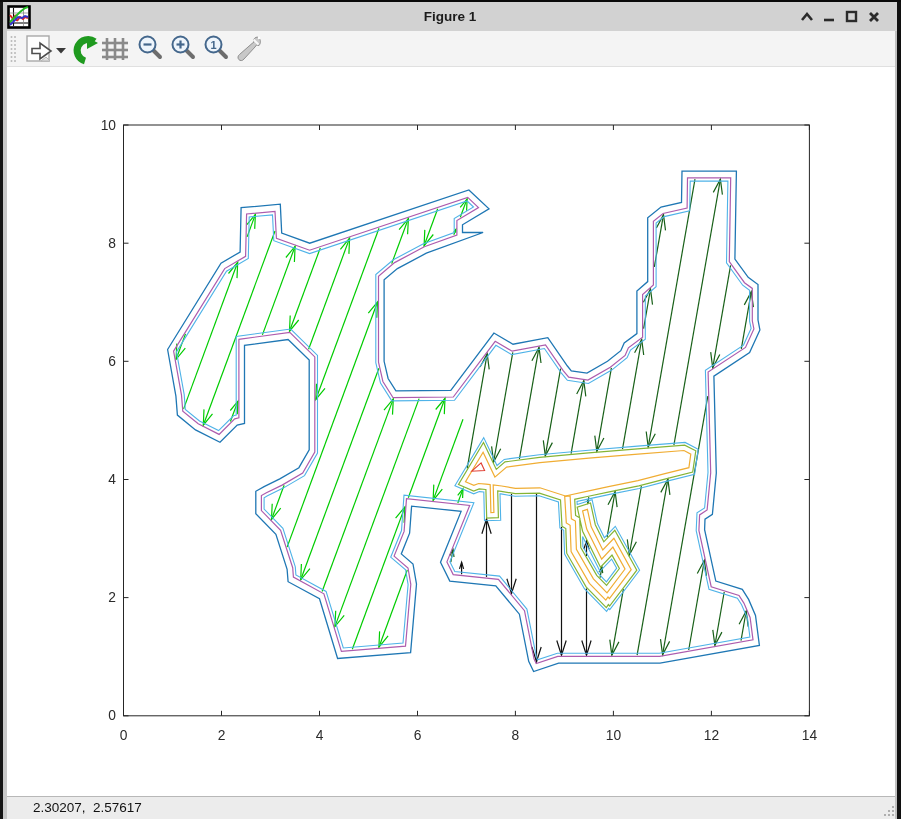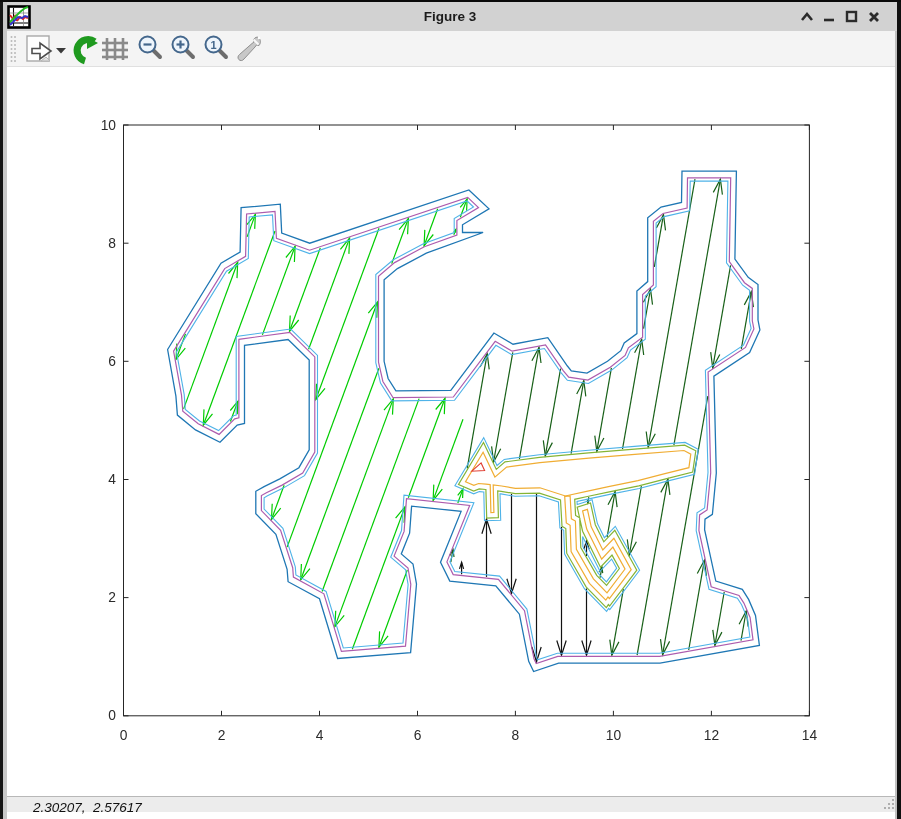--- a/index.html
+++ b/index.html
@@ -5,21 +5,21 @@
 .edge-left { position:absolute; left:0; top:0; width:3px; height:819px; background:#151515; z-index:30; }
 .edge-right { position:absolute; right:0; top:0; width:4px; height:819px; background:#101010; z-index:30; }
 .edge-top { position:absolute; left:0; top:0; width:901px; height:2px; background:#0a0a0a; z-index:31; }
 .greyband-l { position:absolute; left:3px; top:0; width:4px; height:819px; background:#c8c8c8; z-index:29; }
 .greyband-r { position:absolute; right:4px; top:31px; width:2px; height:788px; background:#c0c0c0; z-index:29; }
 .titlebar { position:absolute; left:3px; top:2px; width:894px; height:29px; background:#d2d2d2; z-index:20; }
 .title { position:absolute; left:0; right:0; top:7px; text-align:center; font-size:13.5px; font-weight:bold; color:#1c1c1c; }
 .wicon { position:absolute; left:4px; top:3px; width:24px; height:24px; }
 .toolbar { position:absolute; left:3px; top:31px; width:894px; height:36px; background:#f4f4f4; z-index:20; border-bottom:1px solid #e0e0e0; }
 .figure { position:absolute; left:7px; top:67px; width:888px; height:729px; background:#ffffff; z-index:1; }
-.statusbar { position:absolute; left:3px; top:796px; width:894px; height:16px; background:#ececec; border-top:1px solid #b8b8b8; z-index:20;font-style:italic; }
+.statusbar { position:absolute; left:3px; top:796px; width:894px; height:23px; background:#ececec; border-top:1px solid #b8b8b8; z-index:20; }
 .statustext { position:absolute; left:30px; top:3px; font-size:13.5px; color:#111; }
 svg.plot { position:absolute; left:0; top:0; z-index:2; }
 </style></head>
 <body>
 <div class="figure"></div>
 <svg class="plot" width="901" height="819" viewBox="0 0 901 819">
     <rect x="123.5" y="125.0" width="685.9" height="590.8" fill="#ffffff" stroke="#262626" stroke-width="1"></rect>
     <line x1="123.5" y1="715.8" x2="123.5" y2="710.8" stroke="#262626" stroke-width="1"></line>
     <line x1="123.5" y1="125.0" x2="123.5" y2="130.0" stroke="#262626" stroke-width="1"></line>
     <text x="123.5" y="740" text-anchor="middle" style="font-family:Liberation Sans,sans-serif;font-size:13.8px;fill:#2b2b2b">0</text>
@@ -197,21 +197,21 @@
     <rect x="1.5" y="1.5" width="21" height="21" fill="#ffffff" stroke="#000000" stroke-width="2.6"></rect>
     <line x1="6.5" y1="3" x2="6.5" y2="21" stroke="#111" stroke-width="1.1"></line>
     <line x1="3" y1="18" x2="21" y2="18" stroke="#111" stroke-width="1.1"></line>
     <line x1="16.5" y1="3" x2="16.5" y2="21" stroke="#888" stroke-width="0.8"></line>
     <line x1="3" y1="8" x2="21" y2="8" stroke="#888" stroke-width="0.8"></line>
     <polyline points="3,10 6,14 8,11 10,16" fill="none" stroke="#dd2222" stroke-width="1.9"></polyline>
     <polyline points="10,16 13,12 16,14 18,12 21,13" fill="none" stroke="#dd2222" stroke-width="1.9"></polyline>
     <polyline points="3,20 7,16 11,12 15,13 18,11 21,12" fill="none" stroke="#3333cc" stroke-width="1.9"></polyline>
     <polyline points="3,17 8,12 13,7 18,3 21,2" fill="none" stroke="#22bb22" stroke-width="1.9"></polyline>
   </svg>
-  <div class="title">Figure 3</div>
+  <div class="title">Figure 1</div>
   <svg style="position:absolute;right:2px;top:0" width="100" height="29" viewBox="0 0 100 29">
     <polyline points="7,18 12,12 17,18" fill="none" stroke="#2b2b2b" stroke-width="2.6"></polyline>
     <line x1="29" y1="18" x2="39" y2="18" stroke="#2b2b2b" stroke-width="2.6"></line>
     <rect x="52" y="10" width="9" height="9" fill="none" stroke="#2b2b2b" stroke-width="2.4"></rect>
     <path d="M75 11 L83 19 M83 11 L75 19" stroke="#2b2b2b" stroke-width="2.8"></path>
   </svg>
 </div>
 <div class="toolbar">
   <svg width="894" height="36" viewBox="0 0 894 36">
     <g fill="#b8b8b8">

